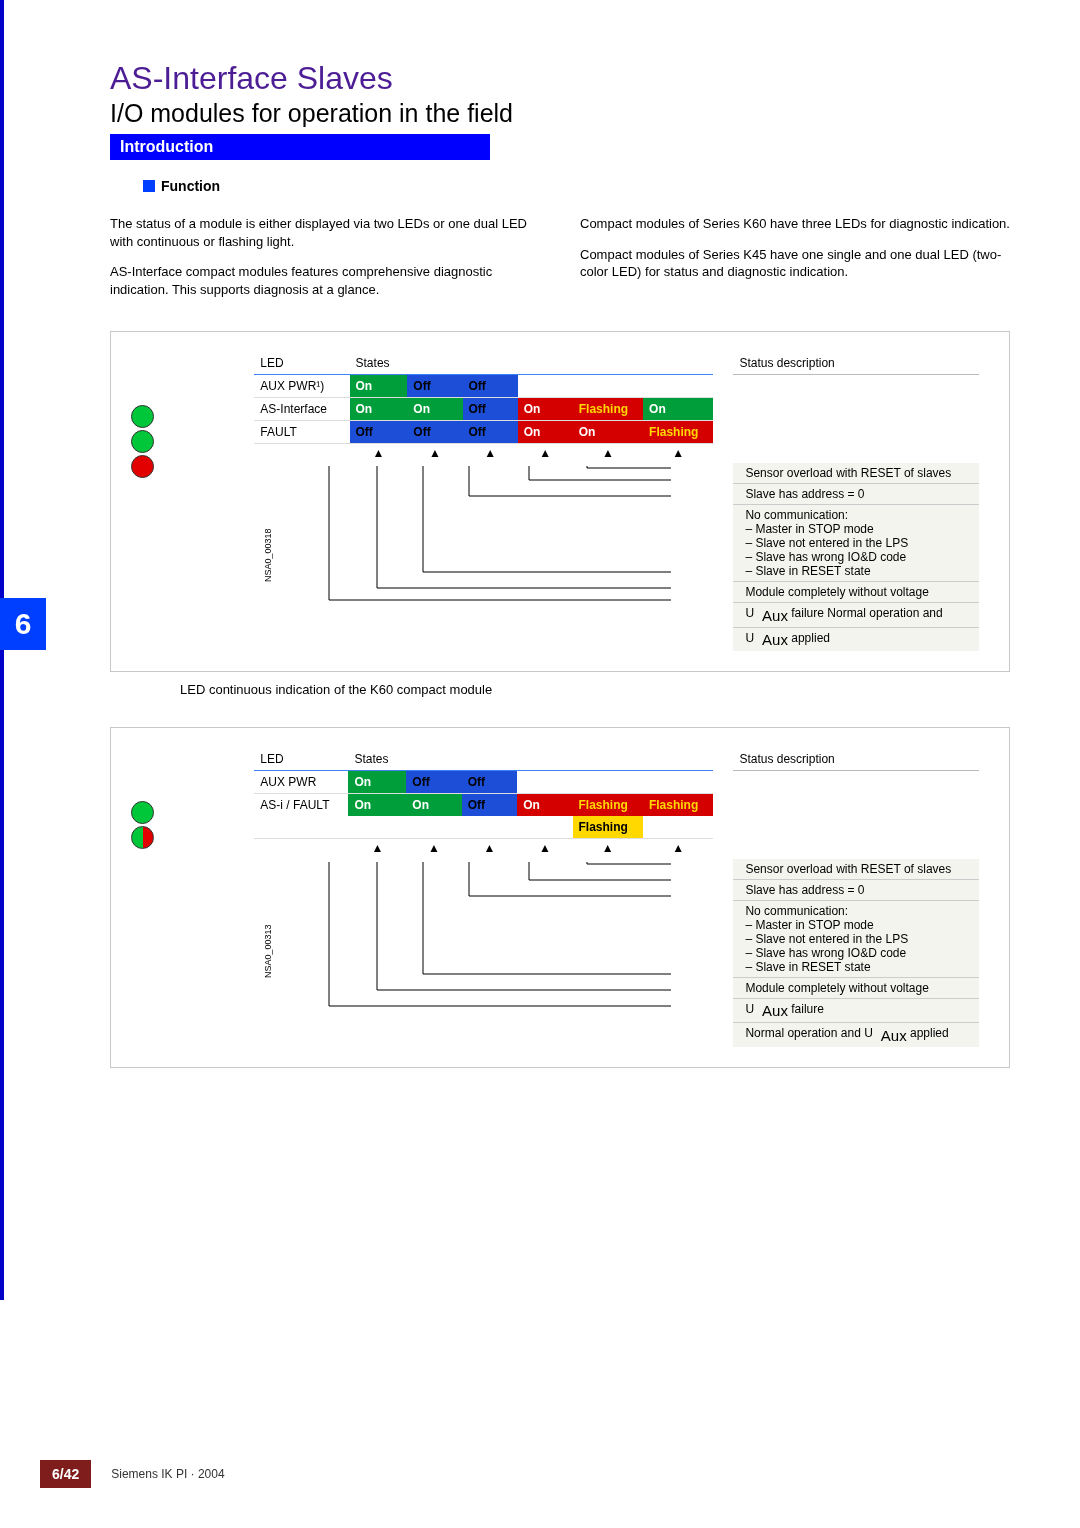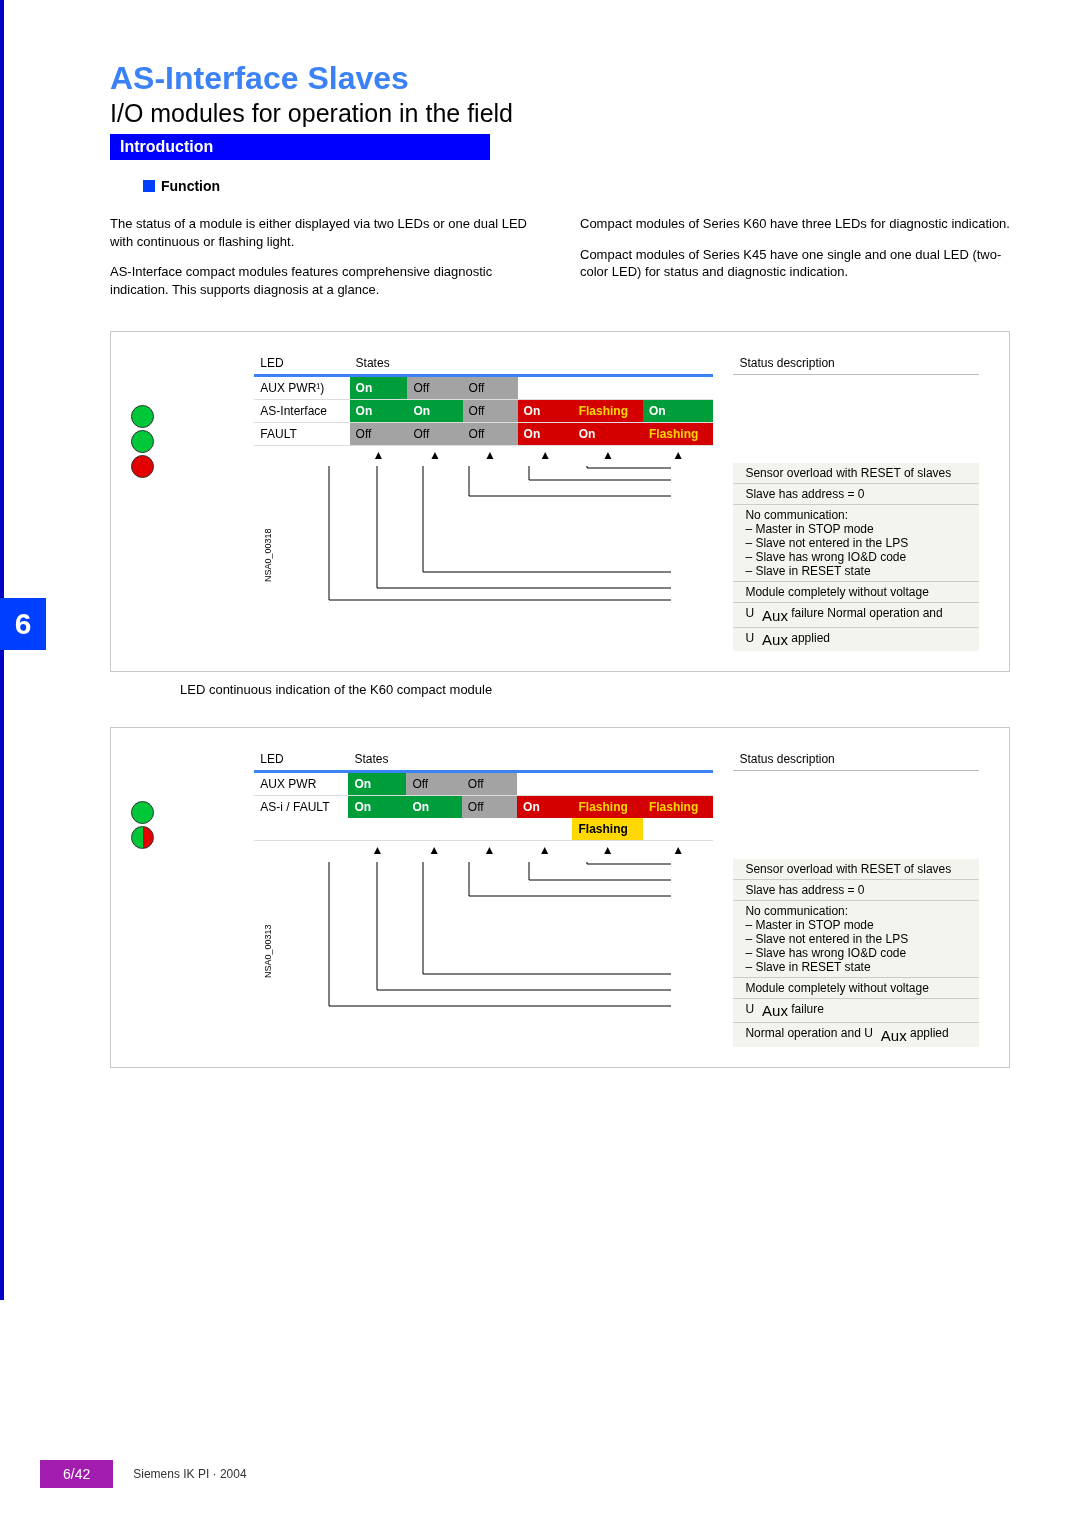--- a/index.html
+++ b/index.html
@@ -23,22 +23,22 @@
     top: 0;
     width: 4px;
     height: 1300px;
     background: #0000c7;
   }
   .header {
     margin-left: 70px;
   }
   .page-title {
     font-size: 32px;
-    font-weight: bold;
-    color: #3b82f6;
+    font-weight: normal;
+    color: #4c1d95;
     margin-bottom: 2px;
   }
   .subtitle {
     font-size: 25px;
     color: #000;
     margin-bottom: 2px;
   }
   .intro-bar {
     background: #0000ff;
     color: #fff;
@@ -96,27 +96,27 @@
     display:inline-block; border:1px solid #333; vertical-align: middle; margin-right:4px;
   }
   
   .state-table { border-collapse: collapse; }
   .state-table td, .state-table th {
     padding: 4px 6px;
     font-size: 12px;
     text-align: left;
   }
   .hdr-cell {
-    border-bottom: 3px solid #3b82f6;
+    border-bottom: 1px solid #3b82f6;
     font-size: 12px;
     color: #000;
   }
   .row-sep td { border-bottom: 1px solid #ddd; }
   .cell-on { background: #009e3a; color: #fff; font-weight: bold; }
-  .cell-off { background: #a3a3a3; font-weight: normal; }
+  .cell-off { background: #1d4ed8; font-weight: bold; }
   .cell-red-on { background: #d40000; color: #fff; font-weight: bold; }
   .cell-flash-red { background: #d40000; color: #ffd800; font-weight: bold; }
   .cell-yellow { background: #ffd800; color: #000; font-weight: bold; }
   .cell-greenbold { background:#009e3a; color:#fff; font-weight:bold;}
   .status-col {
     width: 260px;
     padding-left: 10px;
   }
   .desc-box {
     border-bottom: 1px solid #ccc;
@@ -158,24 +158,24 @@
   }
   .footer {
     position: absolute;
     bottom: 40px;
     left: 40px;
     display: flex;
     align-items: center;
     gap: 20px;
   }
   .foot-page {
-    background: #a21caf;
+    background: #7f1d1d;
     color: #fff;
-    font-weight: normal;
-    padding: 6px 23px;
+    font-weight: bold;
+    padding: 6px 12px;
     font-size: 14px;
   }
   .foot-text { font-size: 12px; color:#333;}
 </style>
 </head>
 <body>
 
 <div class="page">
   <div class="blue-bar-left"></div>
   <div class="side-tab">6</div>

